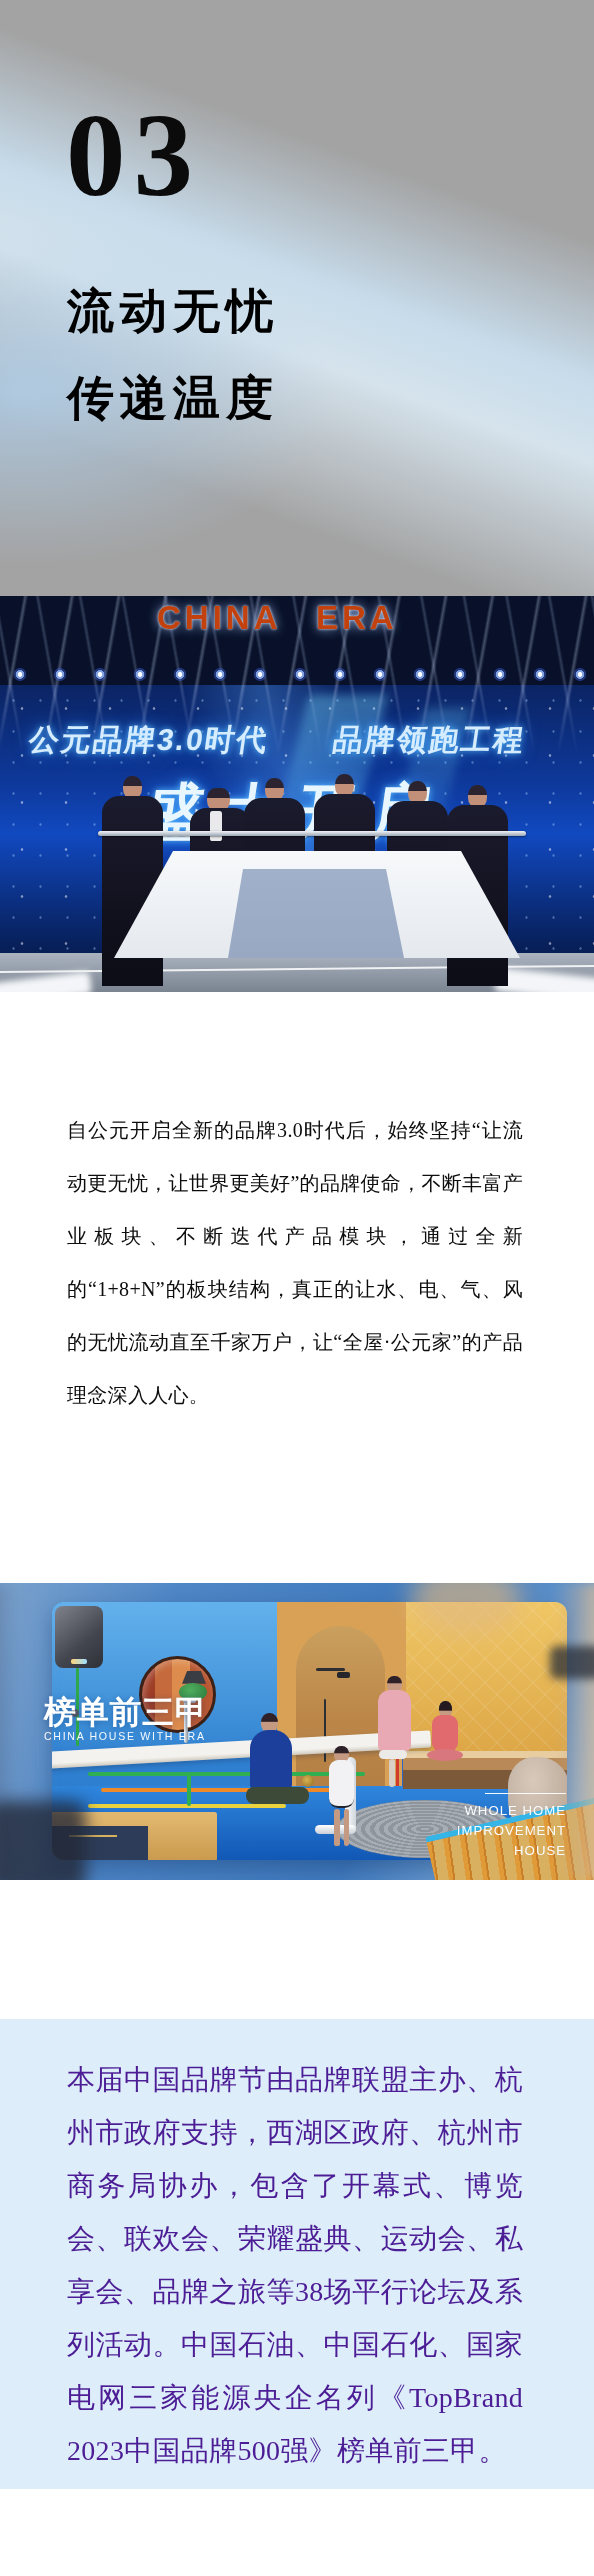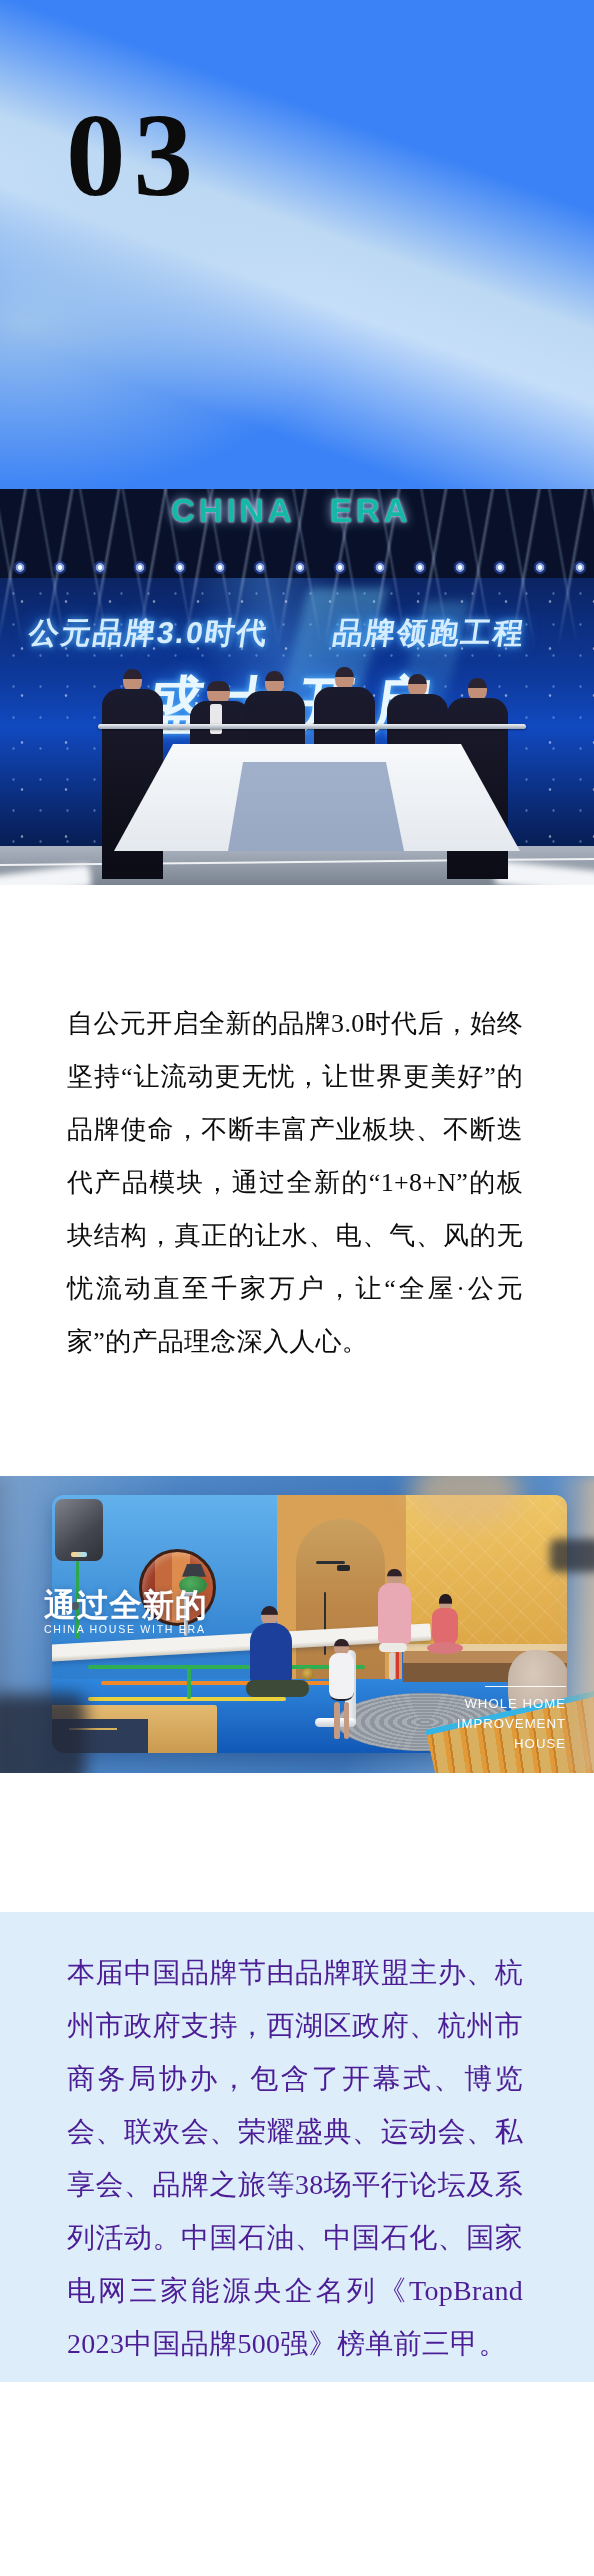--- a/index.html
+++ b/index.html
@@ -1,21 +1,21 @@
 <!DOCTYPE html>
 <html style="font-size:10.6px"><head>
 <meta charset="utf-8">
 <style>
   html,body{margin:0;padding:0;}
   body{
     width:594px;height:2576px;overflow:hidden;background:#ffffff;
     font-family:"Liberation Sans",sans-serif;position:relative;
   }
   
-  .hero{position:relative;width:594px;height:489px;background:#3b82f6;overflow:hidden;}
+  .hero{position:relative;width:594px;height:596px;background:#a3a3a3;overflow:hidden;}
   .hero-wash{
     position:absolute;inset:0;
     background:
       radial-gradient(502px 277px at 4% 66%, rgba(176,208,236,.8), rgba(176,208,236,0) 62%),
       linear-gradient(200deg, rgba(255,255,255,0) 30%, rgba(203,226,243,.9) 47%, rgba(222,238,249,.85) 57%, rgba(255,255,255,0) 78%);
   }
   .hero-number{
     position:absolute;left:66px;top:96px;
     font-family:"Liberation Serif","DejaVu Serif",serif;
     font-weight:700;font-size:119px;line-height:1;color:#0b0b0b;letter-spacing:8px;
@@ -51,23 +51,23 @@
       repeating-linear-gradient(80deg, transparent 0 20px, rgba(190,210,255,.22) 22.5px, transparent 25px, transparent 42px);
     -webkit-mask-image:linear-gradient(180deg,#000 55%,transparent 100%);
     mask-image:linear-gradient(180deg,#000 55%,transparent 100%);
   }
   .p1-dots{
     position:absolute;left:0;top:69px;width:594px;height:18.5px;z-index:8;
     background:radial-gradient(circle at 20px 9.2px, #ffffff 0 2px, rgba(150,185,255,.85) 2.6px 4px, rgba(70,110,255,.35) 4.6px 6px, transparent 6.6px);
     background-size:40px 18.5px;background-repeat:repeat-x;
   }
   .p1-chinaera{
-    position:absolute;left:171px;top:2.6px;z-index:9;
+    position:absolute;left:157px;top:2.6px;z-index:9;
     font-weight:700;font-size:33px;line-height:37px;letter-spacing:4px;word-spacing:22.5px;
-    color:#14b8a6;text-shadow:0 0 10.6px rgba(170,200,255,.95),0 0 2.6px #ffffff;
+    color:#c2410c;text-shadow:0 0 10.6px rgba(170,200,255,.95),0 0 2.6px #ffffff;
   }
   .p1-glow{
     position:absolute;z-index:1;font-weight:700;transform:skewX(-8deg);
     color:#d6ecff;letter-spacing:2px;
     text-shadow:0 0 6.6px rgba(90,190,255,.95),0 0 17px rgba(50,140,255,.85),1.3px 1.3px 0 rgba(20,60,140,.6);
   }
   .p1-glow.g1{left:29px;top:124px;font-size:30px;}
   .p1-glow.g2{left:333px;top:124px;font-size:30px;}
   .p1-glow.g3{left:144px;top:176px;font-size:61px;letter-spacing:14.5px;color:#e8f7ff;}
   .person{position:absolute;}
@@ -115,21 +115,21 @@
   }
   .p1-bar{
     position:absolute;left:98px;top:235px;width:428px;height:4.6px;z-index:7;
     border-radius:2.6px;background:linear-gradient(180deg,#f0f3f7,#9ba6b3);
     box-shadow:0 0.7px 2px rgba(0,0,0,.5);
   }
   
   .para1{
     margin:112px 71px 0 67px;height:370px;
     font-family:"Liberation Serif","DejaVu Serif",serif;
-    font-size:26px;line-height:53px;color:#0d0d0d;text-align:justify;letter-spacing:0.3px;
+    font-size:20px;line-height:53px;color:#0d0d0d;text-align:justify;letter-spacing:0.3px;
   }
   
   .photo2{
     position:relative;width:594px;height:297px;margin-top:109px;overflow:hidden;
     background:linear-gradient(115deg,#7aa3cf 0%,#4e86c6 25%,#3f79bd 65%,#9cc0e2 100%);
   }
   .p2-panel{
     position:absolute;left:52px;top:18.5px;width:515px;height:258px;z-index:2;
     border-radius:12px;overflow:hidden;
     background:linear-gradient(180deg,#63b1ec 0%,#3e8fd8 45%,#2f7fd0 62%);
@@ -245,20 +245,24 @@
     margin:0;font-family:"Liberation Serif","DejaVu Serif",serif;
     font-size:28px;line-height:53px;color:#4c1d95;text-align:justify;letter-spacing:0.3px;
   }
 </style>
 </head>
 <body>
 
 <section class="hero">
   <div class="hero-wash"></div>
   <div class="hero-number">03</div>
+  <div class="hero-title">
+    <div>流动无忧</div>
+    <div>传递温度</div>
+  </div>
 </section>
 
 <section class="photo1">
   <div class="p1-screen"></div>
   <div class="p1-streak s1"></div>
   <div class="p1-streak s2"></div>
   <div class="p1-glow g1">公元品牌3.0时代</div>
   <div class="p1-glow g2">品牌领跑工程</div>
   <div class="p1-glow g3">盛大开启</div>
 
@@ -372,21 +376,21 @@
     </div>
   </div>
 
   <div class="p2-coils"></div>
   <div class="p2-blur left"></div>
   <div class="p2-blur right"></div>
   <div class="p2-blur lampshade"></div>
   <div class="p2-blur chair"></div>
   <div class="p2-blur warm"></div>
 
-  <div class="p2-headline">通过全新的</div>
+  <div class="p2-headline">榜单前三甲</div>
   <div class="p2-subheadline">CHINA HOUSE WITH ERA</div>
   <div class="p2-corner">
     <div class="p2-corner-line"></div>
     <div>WHOLE HOME</div>
     <div>IMPROVEMENT</div>
     <div>HOUSE</div>
   </div>
 </section>
 
 <section class="infobox">

